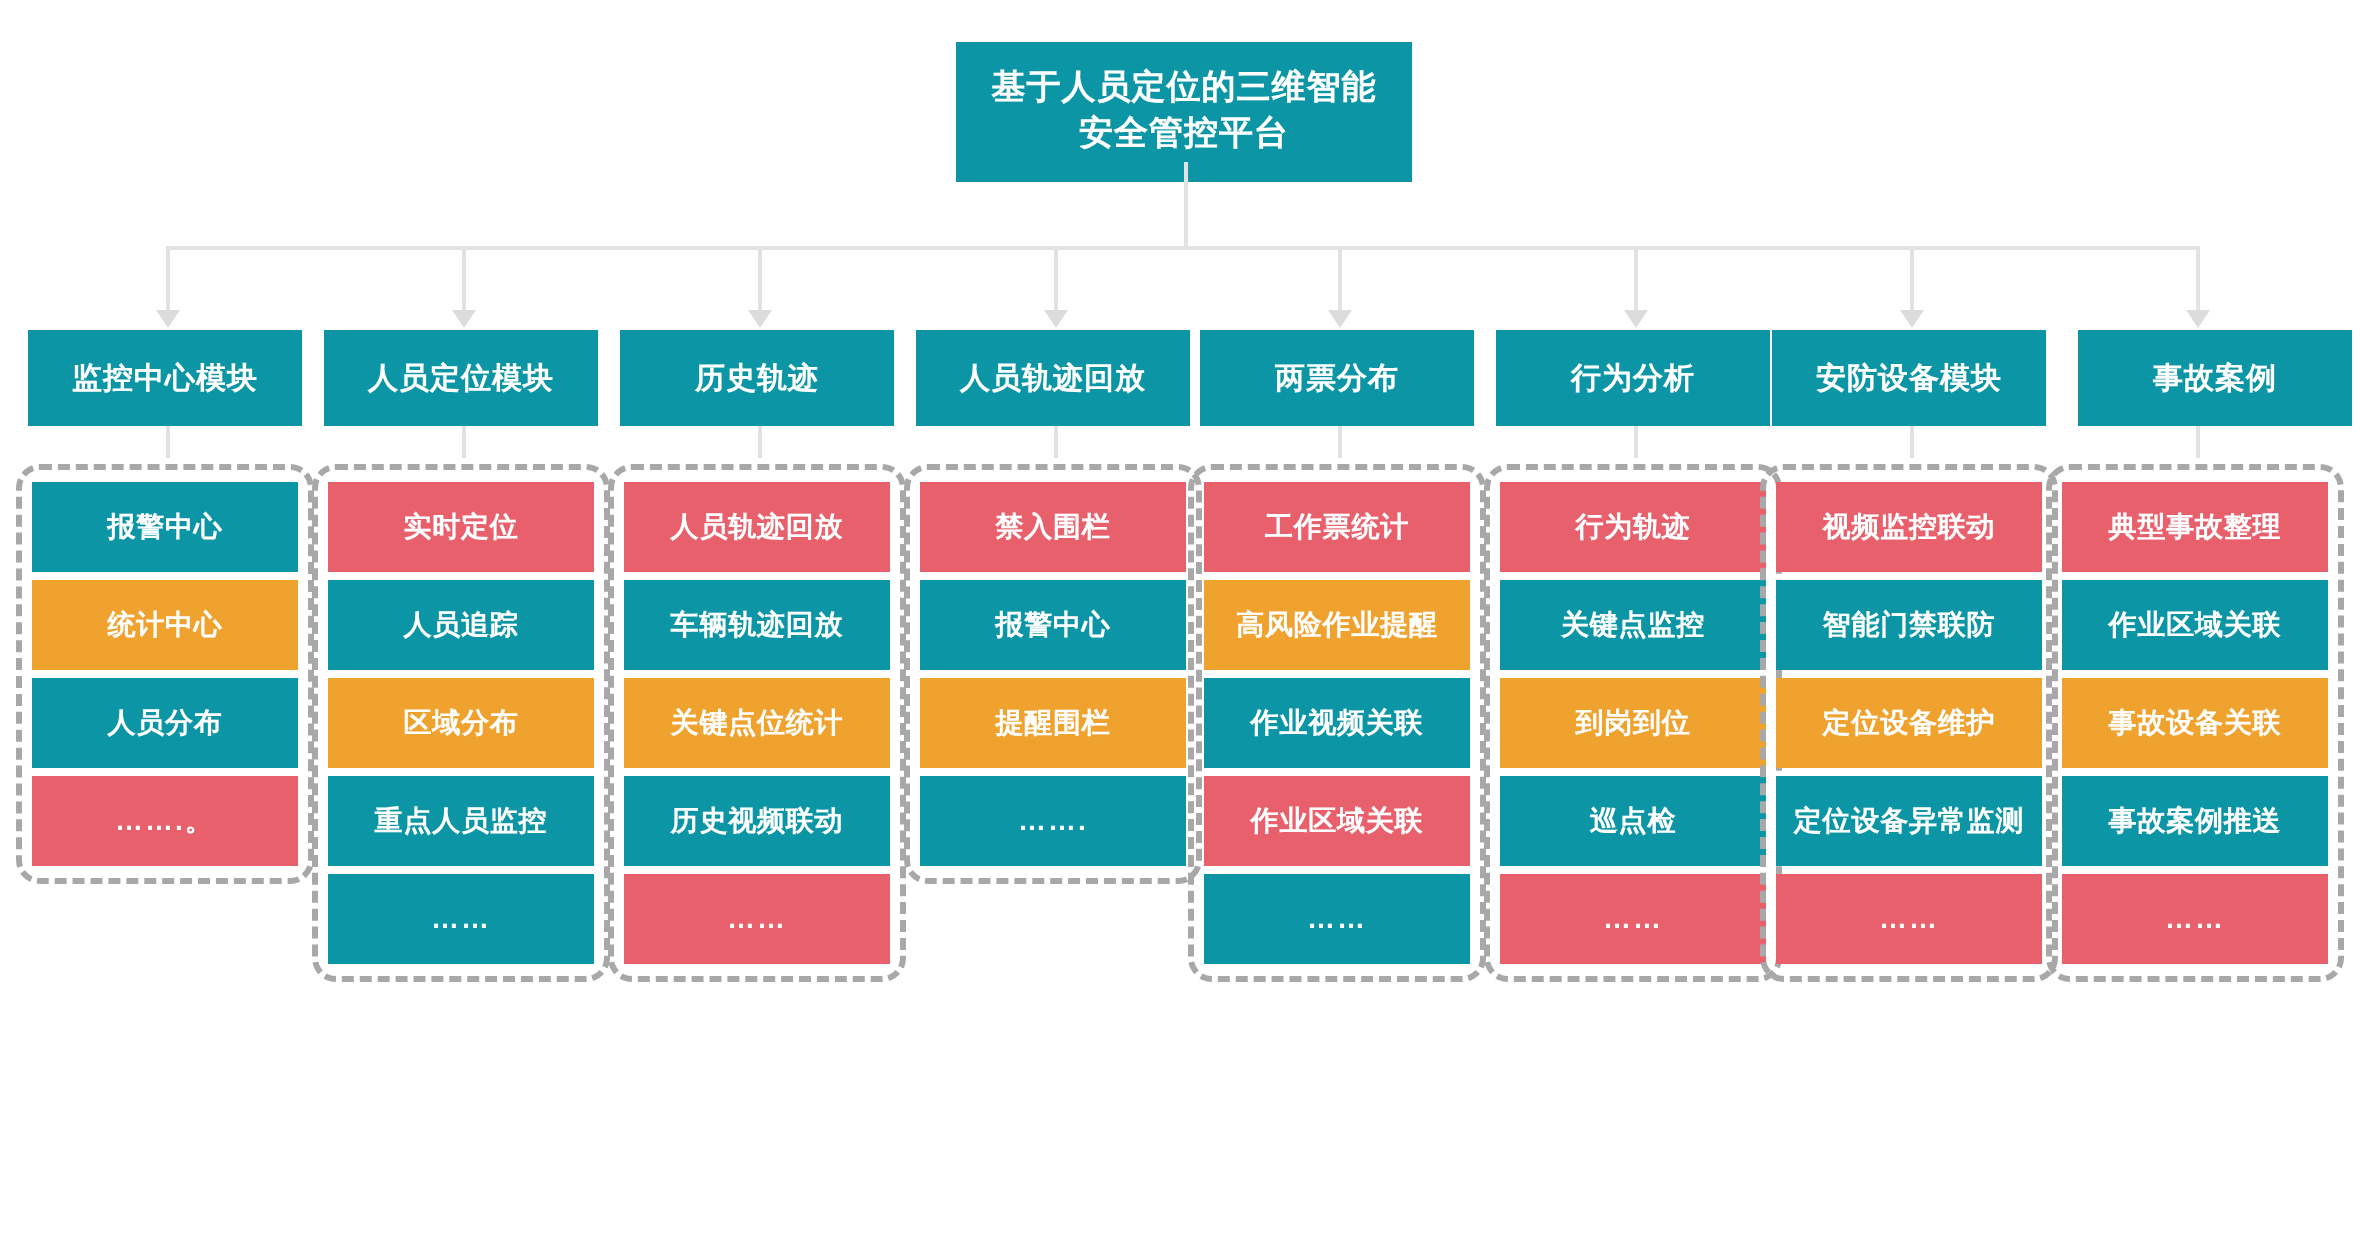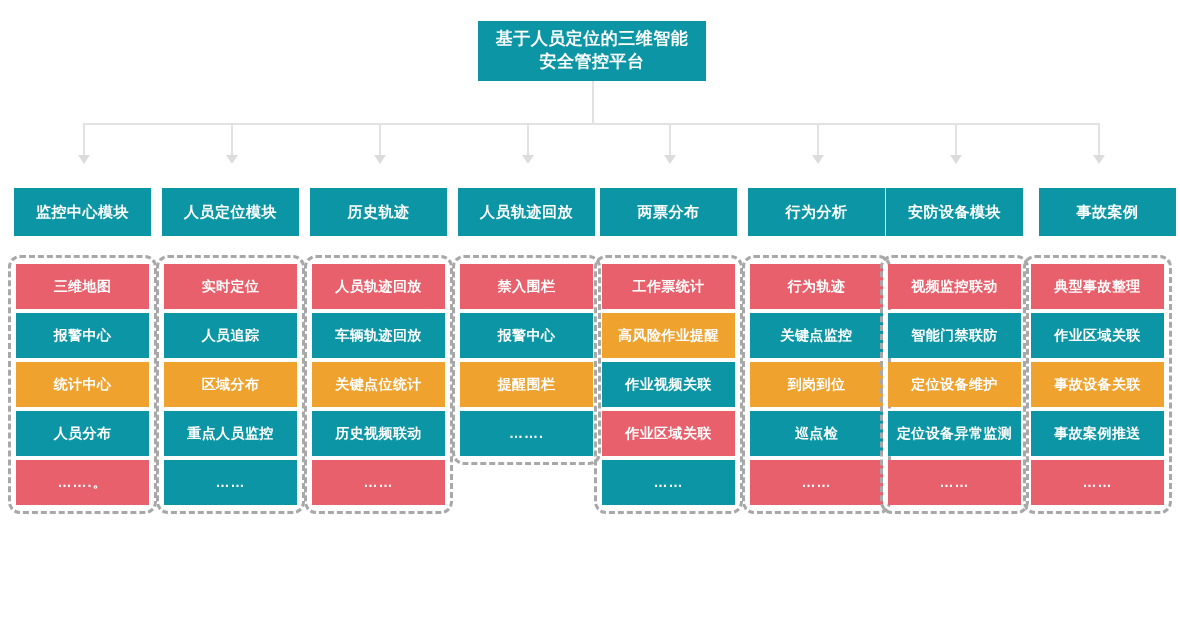--- a/index.html
+++ b/index.html
@@ -20,21 +20,21 @@
     width: 1180px;
     height: 622px;
   }
 
   
   .root-title {
     position: absolute;
     left: 478px;
     top: 21px;
     width: 228px;
-    height: 60px;
+    height: 70px;
     background: #0c96a5;
     color: #ffffff;
     font-size: 17px;
     font-weight: bold;
     line-height: 1.35;
     display: flex;
     align-items: center;
     justify-content: center;
     text-align: center;
     letter-spacing: 0.5px;
@@ -56,21 +56,20 @@
     border-left: 6px solid transparent;
     border-right: 6px solid transparent;
     border-top: 9px solid #dcdcdc;
   }
 
   
   .col {
     position: absolute;
     top: 165px;
     width: 137px;
-    margin-top: 23px;
   }
   .col-header {
     height: 48px;
     background: #0c96a5;
     color: #ffffff;
     font-size: 15px;
     font-weight: bold;
     display: flex;
     align-items: center;
     justify-content: center;
@@ -148,21 +147,20 @@
       <div class="conn conn-drop" style="left: 668.5px; top: 213px; width: 2px; height: 16px;"></div>
       <div class="conn conn-drop" style="left: 816.5px; top: 213px; width: 2px; height: 16px;"></div>
       <div class="conn conn-drop" style="left: 954.5px; top: 213px; width: 2px; height: 16px;"></div>
       <div class="conn conn-drop" style="left: 1097.5px; top: 213px; width: 2px; height: 16px;"></div>
     </div>
 
   <div id="columns">
       <div class="col" style="left: 14px;">
         <div class="col-header">监控中心模块</div>
         <div class="dash-box">
-          <div class="item red">三维地图</div>
           <div class="item teal">报警中心</div>
           <div class="item orange">统计中心</div>
           <div class="item teal">人员分布</div>
           <div class="item red dots">…….。</div>
         </div>
       </div>
       <div class="col" style="left: 162px;">
         <div class="col-header">人员定位模块</div>
         <div class="dash-box">
           <div class="item red">实时定位</div>

